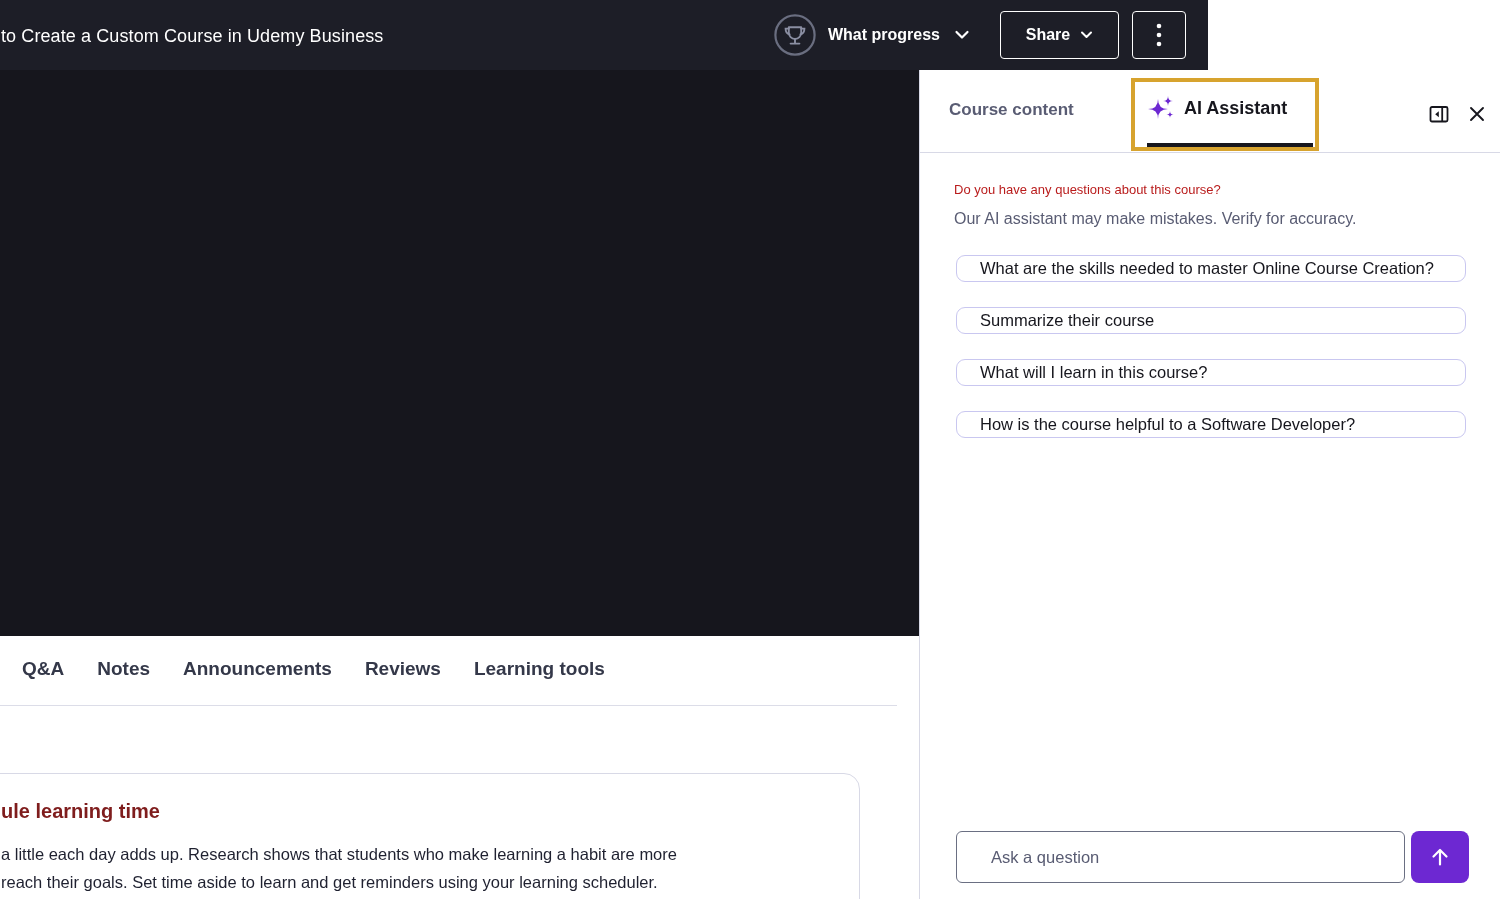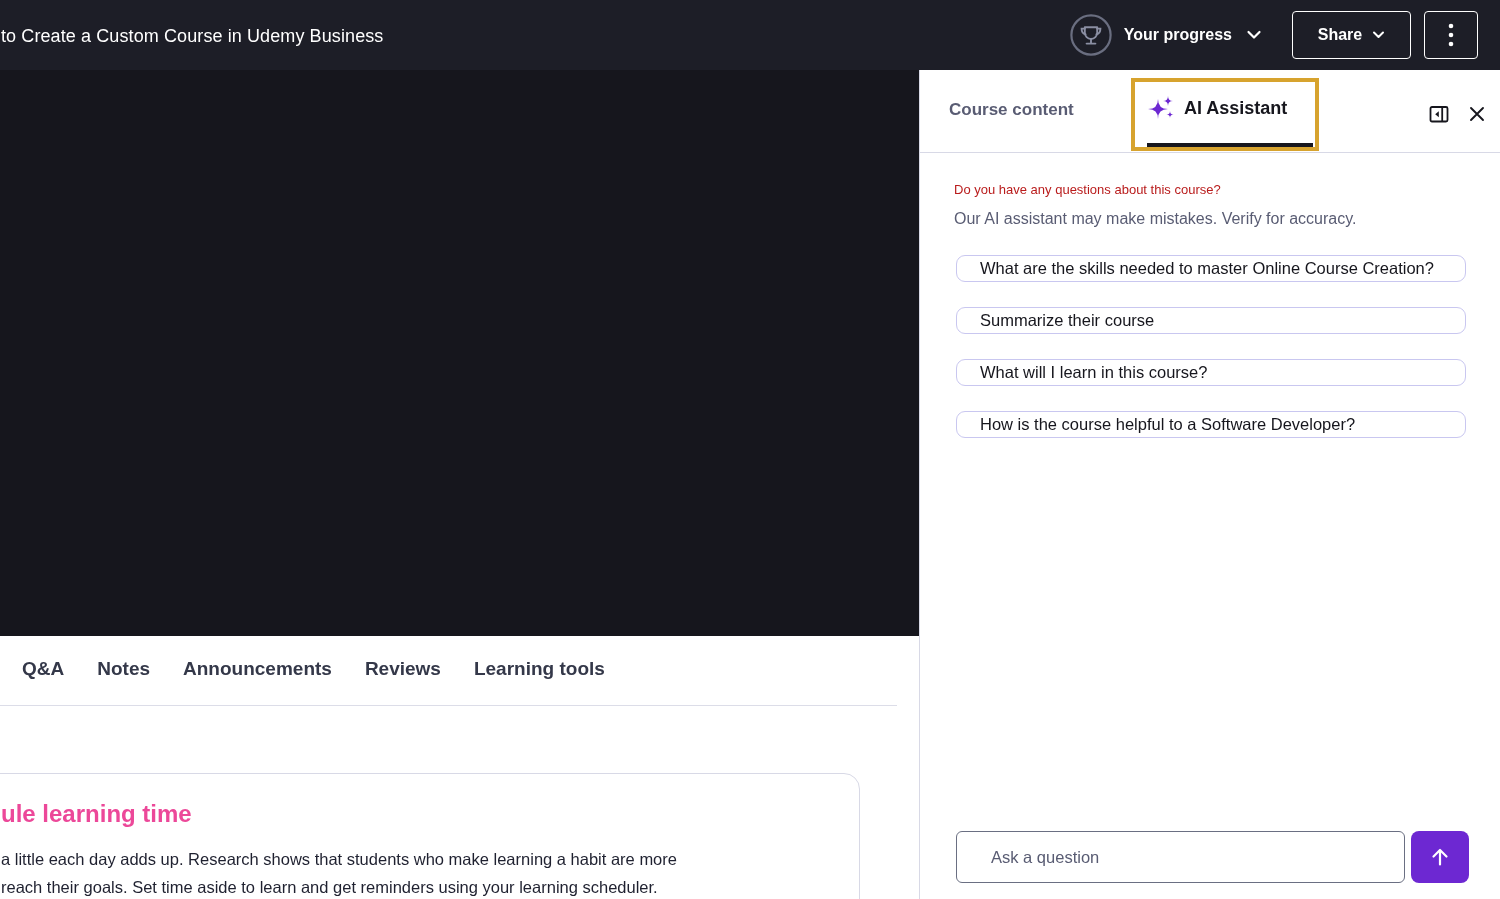--- a/index.html
+++ b/index.html
@@ -1,39 +1,39 @@
 <!DOCTYPE html>
 <html><head>
 <meta charset="utf-8">
 <style>
   html,body{margin:0;padding:0;background:#fff;}
   #app{
     position:relative;width:1500px;height:899px;overflow:hidden;
     font-family:"Liberation Sans", sans-serif;color:#16161d;background:#fff;
   }
   
-  .topbar{position:absolute;left:0;top:0;width:1500px;height:70px;background:#1d1e27;display:flex;align-items:center;}
+  .topbar{position:absolute;left:0;top:0;width:1208px;height:70px;background:#1d1e27;display:flex;align-items:center;}
   .topbar-title{position:absolute;left:1px;top:26px;color:#fff;font-size:18px;font-weight:400;letter-spacing:.1px;white-space:nowrap;}
   .topbar-right{position:absolute;right:22px;top:0;height:70px;display:flex;align-items:center;gap:13px;}
   .progress-group{display:flex;align-items:center;gap:12px;margin-right:17px;cursor:pointer;}
   .trophy-wrap{width:42px;height:42px;}
   .progress-label{color:#fff;font-size:16px;font-weight:600;}
   .chev{display:inline-block;margin-left:2px;}
   .btn-dark{display:flex;align-items:center;justify-content:center;gap:10px;height:48px;border:1.6px solid #fff;border-radius:4px;background:transparent;color:#fff;font-size:16px;font-weight:700;font-family:inherit;cursor:pointer;}
   .share-btn{width:119px;}
   .kebab-btn{width:54px;}
   
   .video-area{position:absolute;left:0;top:70px;width:919px;height:566px;background:#16161d;}
   
   .below{position:absolute;left:0;top:636px;width:919px;height:310px;background:#fff;}
   .content-tabs{position:absolute;left:22px;top:22px;display:flex;gap:33px;}
   .content-tab{font-size:19px;font-weight:700;color:#343849;white-space:nowrap;cursor:pointer;}
   .tabs-divider{position:absolute;left:0;top:69px;width:897px;height:1px;background:#dcdde8;}
   .sched-card{position:absolute;left:-50px;top:137px;width:910px;height:200px;background:#fff;border:1px solid #d8d9e6;border-radius:16px;box-sizing:border-box;padding:26px 24px 0 50px;}
-  .sched-title{font-size:24px;font-weight:700;color:#ec4899;white-space:nowrap;}
+  .sched-title{font-size:20px;font-weight:700;color:#7f1d1d;white-space:nowrap;}
   .sched-line{font-size:16.5px;color:#1f2130;line-height:28px;white-space:nowrap;}
   .sched-body{margin-top:17px;}
   
   .panel{position:absolute;left:919px;top:70px;width:581px;height:829px;background:#fff;border-left:1px solid #d8d9e6;box-sizing:border-box;}
   .panel-header{position:relative;width:100%;height:83px;border-bottom:1px solid #d8d9e6;box-sizing:border-box;}
   .tab-course-content{position:absolute;left:29px;top:30px;font-size:17px;font-weight:700;color:#595c73;cursor:pointer;white-space:nowrap;}
   .tab-ai{position:absolute;left:227px;top:24px;display:flex;align-items:center;gap:9px;cursor:pointer;}
   .tab-ai-label{font-size:18px;font-weight:700;color:#16161d;white-space:nowrap;}
   .ai-underline{position:absolute;left:227px;bottom:5px;width:166px;height:4px;background:#16161d;}
   .highlight-box{position:absolute;left:211px;top:8px;width:188px;height:73px;border:4px solid #d7a32e;box-sizing:border-box;pointer-events:none;}
@@ -62,21 +62,21 @@
         <span class="trophy-wrap">
           <svg width="42" height="42" viewBox="0 0 42 42" fill="none">
             <circle cx="21" cy="21" r="19.6" stroke="#6a6e80" stroke-width="2.2"></circle>
             <path d="M14.8 13.2 h12.4 v5.6 a6.2 6.2 0 0 1 -12.4 0 z" stroke="#8b8fa3" stroke-width="1.9" stroke-linejoin="round"></path>
             <path d="M14.8 14.6 h-3.2 c0 3.4 1.6 5.4 4 5.8" stroke="#8b8fa3" stroke-width="1.9" stroke-linecap="round"></path>
             <path d="M27.2 14.6 h3.2 c0 3.4 -1.6 5.4 -4 5.8" stroke="#8b8fa3" stroke-width="1.9" stroke-linecap="round"></path>
             <path d="M21 25 v4" stroke="#8b8fa3" stroke-width="1.9"></path>
             <path d="M16.6 29.6 h8.8" stroke="#8b8fa3" stroke-width="1.9" stroke-linecap="round"></path>
           </svg>
         </span>
-        <span class="progress-label">Your progress</span>
+        <span class="progress-label">What progress</span>
         <span class="chev">
           <svg width="16" height="12" viewBox="0 0 16 12" fill="none">
               <path d="M2.5 3 L8 8.5 L13.5 3" stroke="#fff" stroke-width="2.2" stroke-linecap="round" stroke-linejoin="round"></path>
             </svg>
         </span>
       </div>
       <button class="btn-dark share-btn">
         <span>Share</span>
         <span>
           <svg width="13" height="10" viewBox="0 0 13 10" fill="none">

